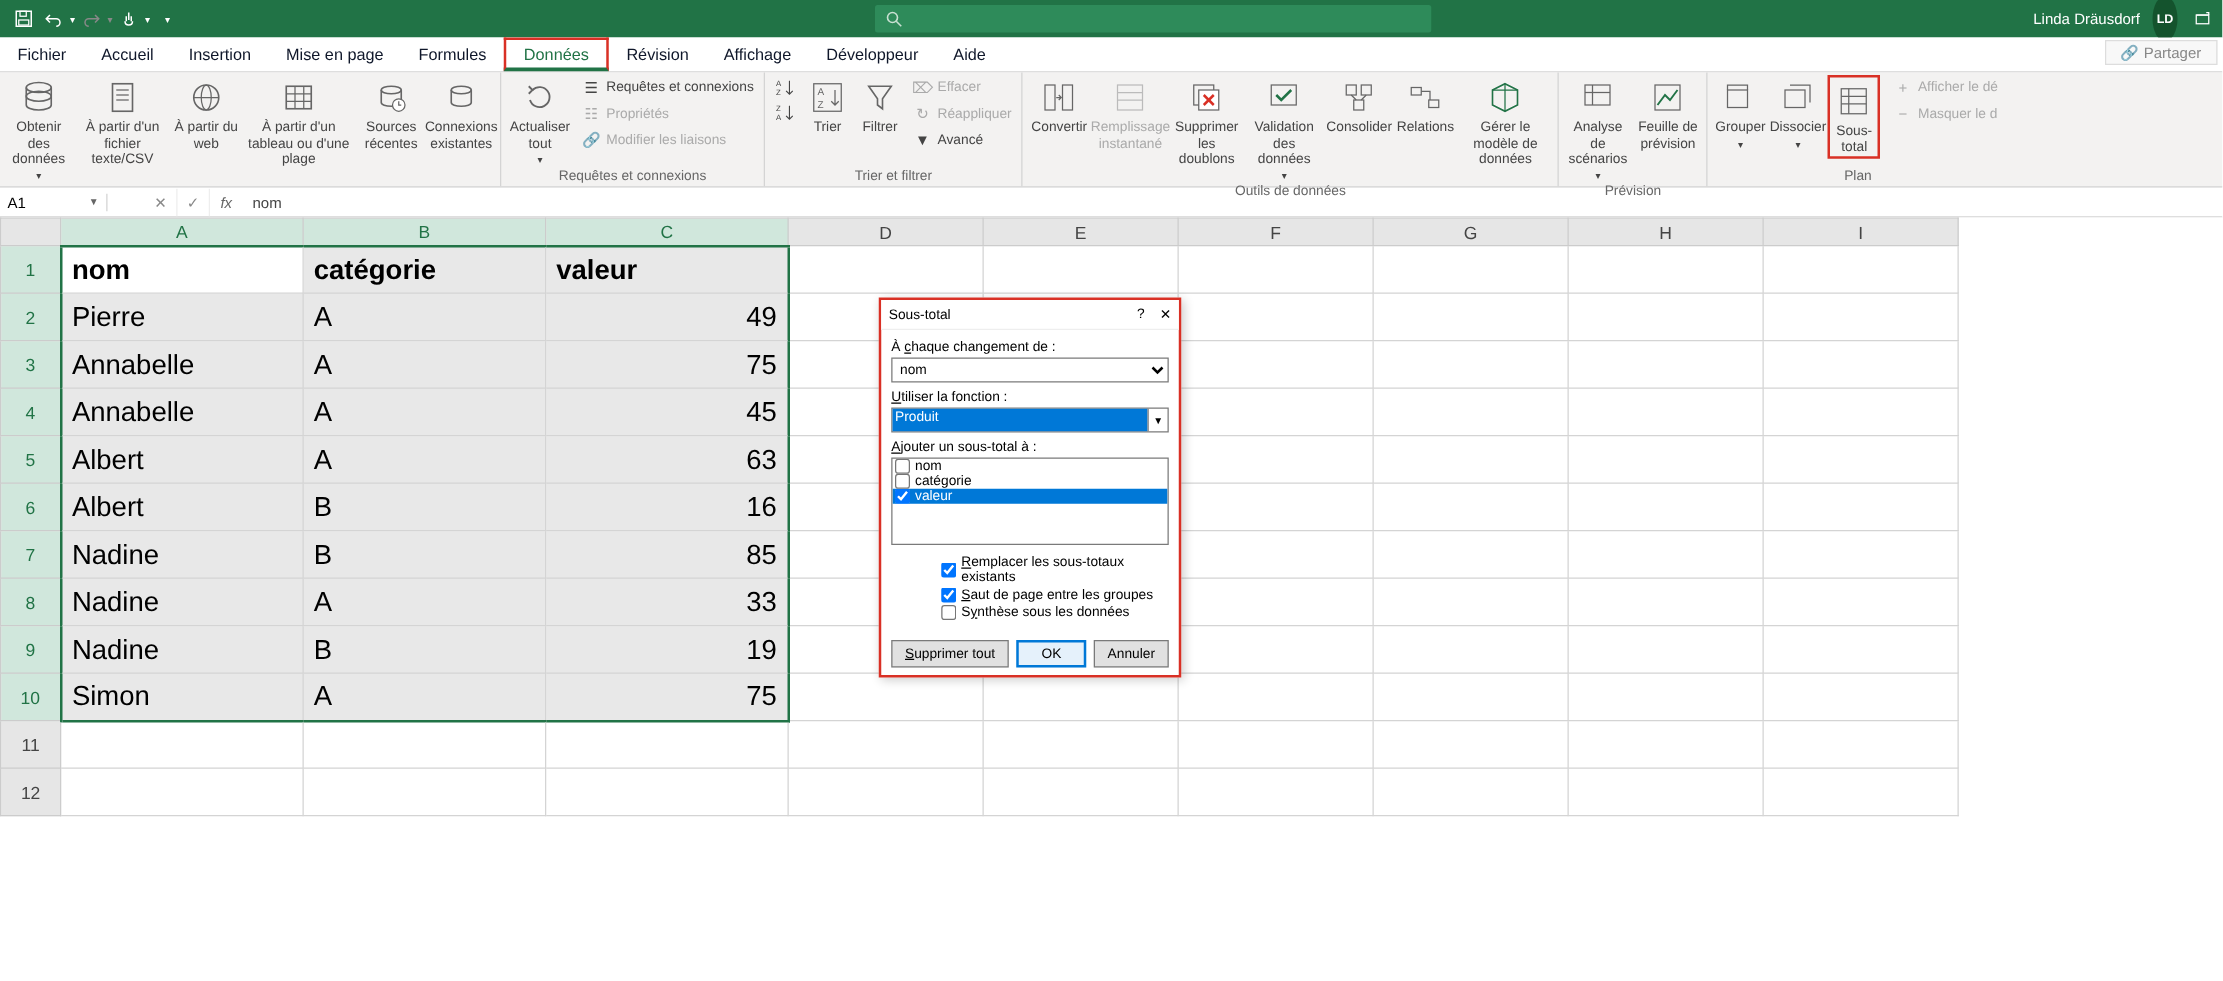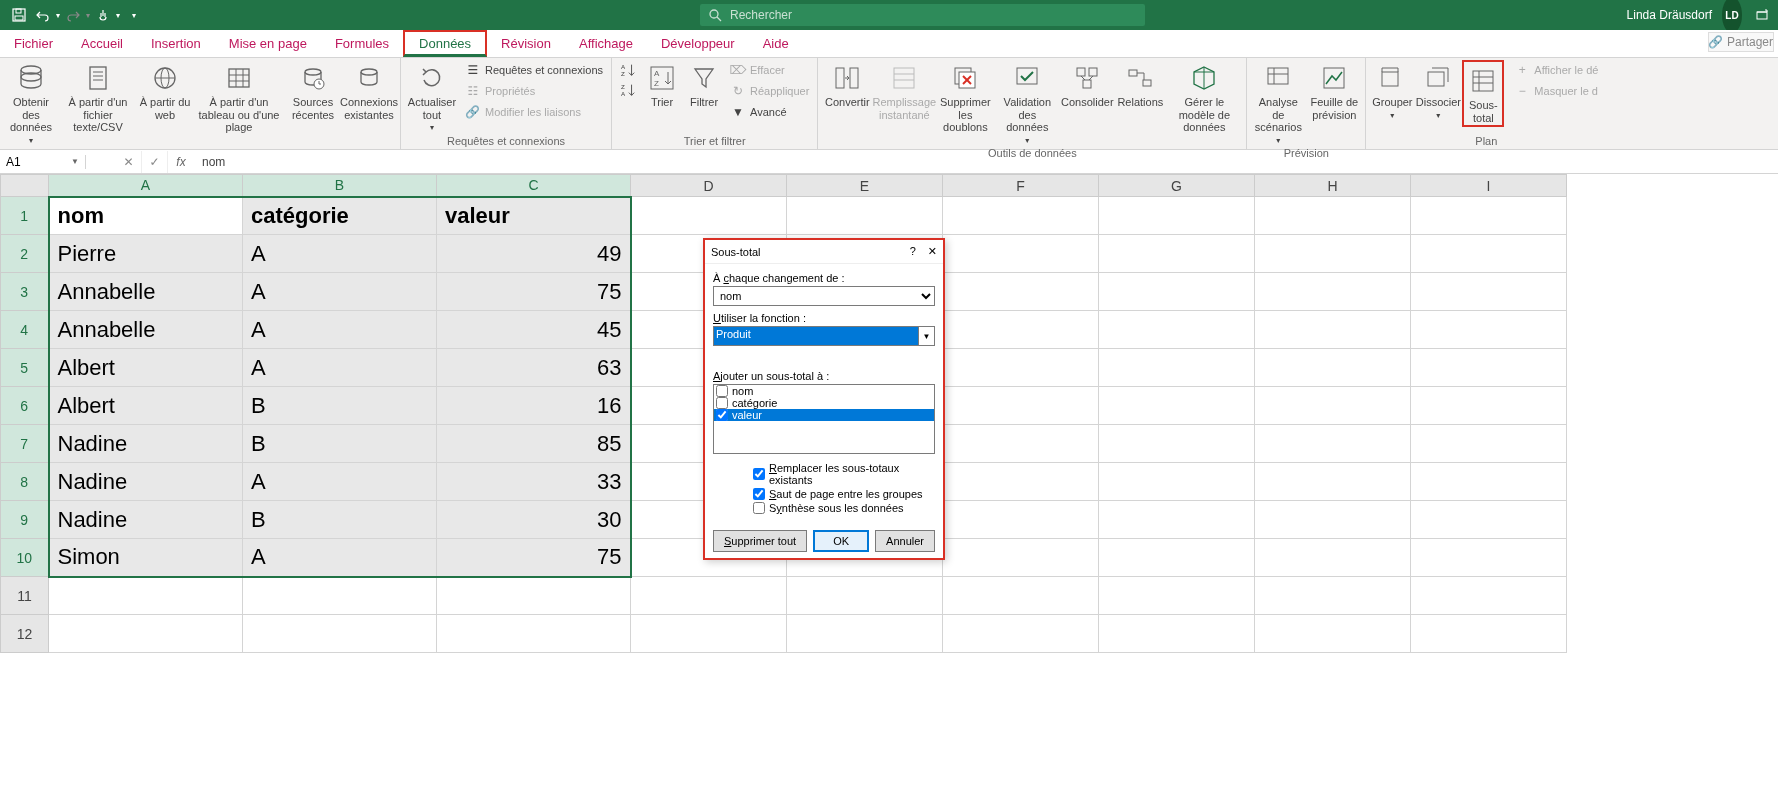--- a/index.html
+++ b/index.html
@@ -14,23 +14,23 @@
 .titlebar .search-box { position: absolute; left: 700px; width: 445px; height: 22px; background: #2e8b5a; border-radius: 2px; display: flex; align-items: center; padding: 0 8px; gap: 8px; }
 .titlebar .search-box input { background: transparent; border: none; color: #c8e0d2; font-size: 12px; outline: none; flex: 1; }
 .titlebar .search-box input::placeholder { color: #c8e0d2; }
 .titlebar .user-area { position: absolute; right: 6px; display: flex; align-items: center; gap: 10px; justify-content: space-between; }
 .titlebar .user-avatar { width: 20px; height: 36px; border-radius: 50%; background: #14532d; color: #fff; font-size: 10px; display: flex; align-items: center; justify-content: center; font-weight: 700; }
 .titlebar .win-btn { width: 20px; height: 20px; display: flex; align-items: center; justify-content: center; cursor: pointer; }
 .chev-down { font-size: 8px; }
 
 
 .ribbon-tabs { height: 28px; background: #fff; border-bottom: 1px solid #d4d4d4; display: flex; align-items: stretch; font-size: 13px; position: relative; }
-.ribbon-tab { padding: 0 14px; display: flex; align-items: center; cursor: pointer; color: #be185d; }
+.ribbon-tab { padding: 0 14px; display: flex; align-items: center; cursor: pointer; color: #0f172a; }
 .ribbon-tab.active { border: 2px solid #d93025; border-bottom: 3px solid #217346; color: #217346; font-weight: 400; }
-.share-btn { position: absolute; right: 4px; top: 2px; font-size: 12px; color: #888; padding: 2px 0; border: 1px solid #ddd; background: #f8f8f8; }
+.share-btn { position: absolute; right: 4px; top: 2px; font-size: 12px; color: #888; padding: 2px 12px; border: 1px solid #ddd; background: #f8f8f8; }
 
 
 .ribbon { height: 92px; background: #f3f2f1; border-bottom: 1px solid #d4d4d4; display: flex; font-size: 11px; color: #444; position: relative; }
 .ribbon-group { border-right: 1px solid #d4d4d4; display: flex; flex-direction: column; padding: 2px 4px 0 4px; }
 .ribbon-group-body { display: flex; flex: 1; align-items: flex-start; gap: 2px; }
 .ribbon-group-label { text-align: center; font-size: 11px; color: #666; padding: 2px 0; }
 .ribbon-btn-lg { display: flex; flex-direction: column; align-items: center; justify-content: flex-start; width: 54px; padding-top: 2px; cursor: pointer; text-align: center; line-height: 1.15; gap: 2px; }
 .ribbon-btn-lg .ico { width: 32px; height: 32px; display: flex; align-items: center; justify-content: center; }
 .ribbon-btn-lg.wide { width: 76px; }
 .ribbon-btn-lg.xwide { width: 90px; }
@@ -127,21 +127,20 @@
   </div>
   <div class="doc-title">
     <span>Classeur1</span>
     <span class="chev-down">▾</span>
   </div>
   <div class="search-box">
     <svg width="14" height="14" viewBox="0 0 14 14">
         <circle cx="6" cy="6" r="4" fill="none" stroke="#c8e0d2" stroke-width="1.3"></circle>
         <line x1="9" y1="9" x2="13" y2="13" stroke="#c8e0d2" stroke-width="1.3"></line>
       </svg>
-    <input placeholder="Rechercher" style="">
   </div>
   <div class="user-area">
     <span>Linda Dräusdorf</span>
     <div class="user-avatar">LD</div>
     <div class="win-btn">
         <svg width="12" height="12" viewBox="0 0 12 12">
           <rect x="1" y="3" width="10" height="7" fill="none" stroke="#fff"></rect>
           <line x1="1" y1="3" x2="11" y2="3" stroke="#fff"></line>
           <path d="M9 1 L11 1 L11 3" fill="none" stroke="#fff"></path>
         </svg>
@@ -600,21 +599,21 @@
           <td class="cell"></td>
           <td class="cell"></td>
           <td class="cell"></td>
           <td class="cell"></td>
           <td class="cell"></td>
         </tr>
         <tr>
           <td class="row-header selected">9</td>
           <td class="cell sel sel-border-left">Nadine</td>
           <td class="cell sel">B</td>
-          <td class="cell sel right sel-border-right">30</td>
+          <td class="cell sel right sel-border-right">19</td>
           <td class="cell"></td>
           <td class="cell"></td>
           <td class="cell"></td>
           <td class="cell"></td>
           <td class="cell"></td>
           <td class="cell"></td>
         </tr>
         <tr>
           <td class="row-header selected">10</td>
           <td class="cell sel sel-border-bottom sel-border-left">Simon</td>
@@ -662,21 +661,21 @@
       <span>?</span>
       <span>✕</span>
     </div>
   </div>
   <div class="dialog-body">
     <label><span>À </span><span class="underline-letter">c</span><span>haque changement de :</span></label>
     <div style="position:relative;margin-bottom:6px">
       <select class="combo"><option>nom</option></select>
     </div>
     <label><span class="underline-letter">U</span><span>tiliser la fonction :</span></label>
-    <div style="position:relative;margin-bottom:24px">
+    <div style="position:relative;margin-bottom:6px">
       <div class="combo" style="padding:0;display:flex;align-items:stretch">
         <span class="combo-sel" style="flex:1">Produit</span>
         <span style="width:16px;border-left:1px solid #7a7a7a;display:flex;align-items:center;justify-content:center;font-size:8px">▼</span>
       </div>
     </div>
     <label><span class="underline-letter">A</span><span>jouter un sous-total à :</span></label>
     <div class="listbox">
       <div class="li">
           <input type="checkbox" style="">
           <span>nom</span>

